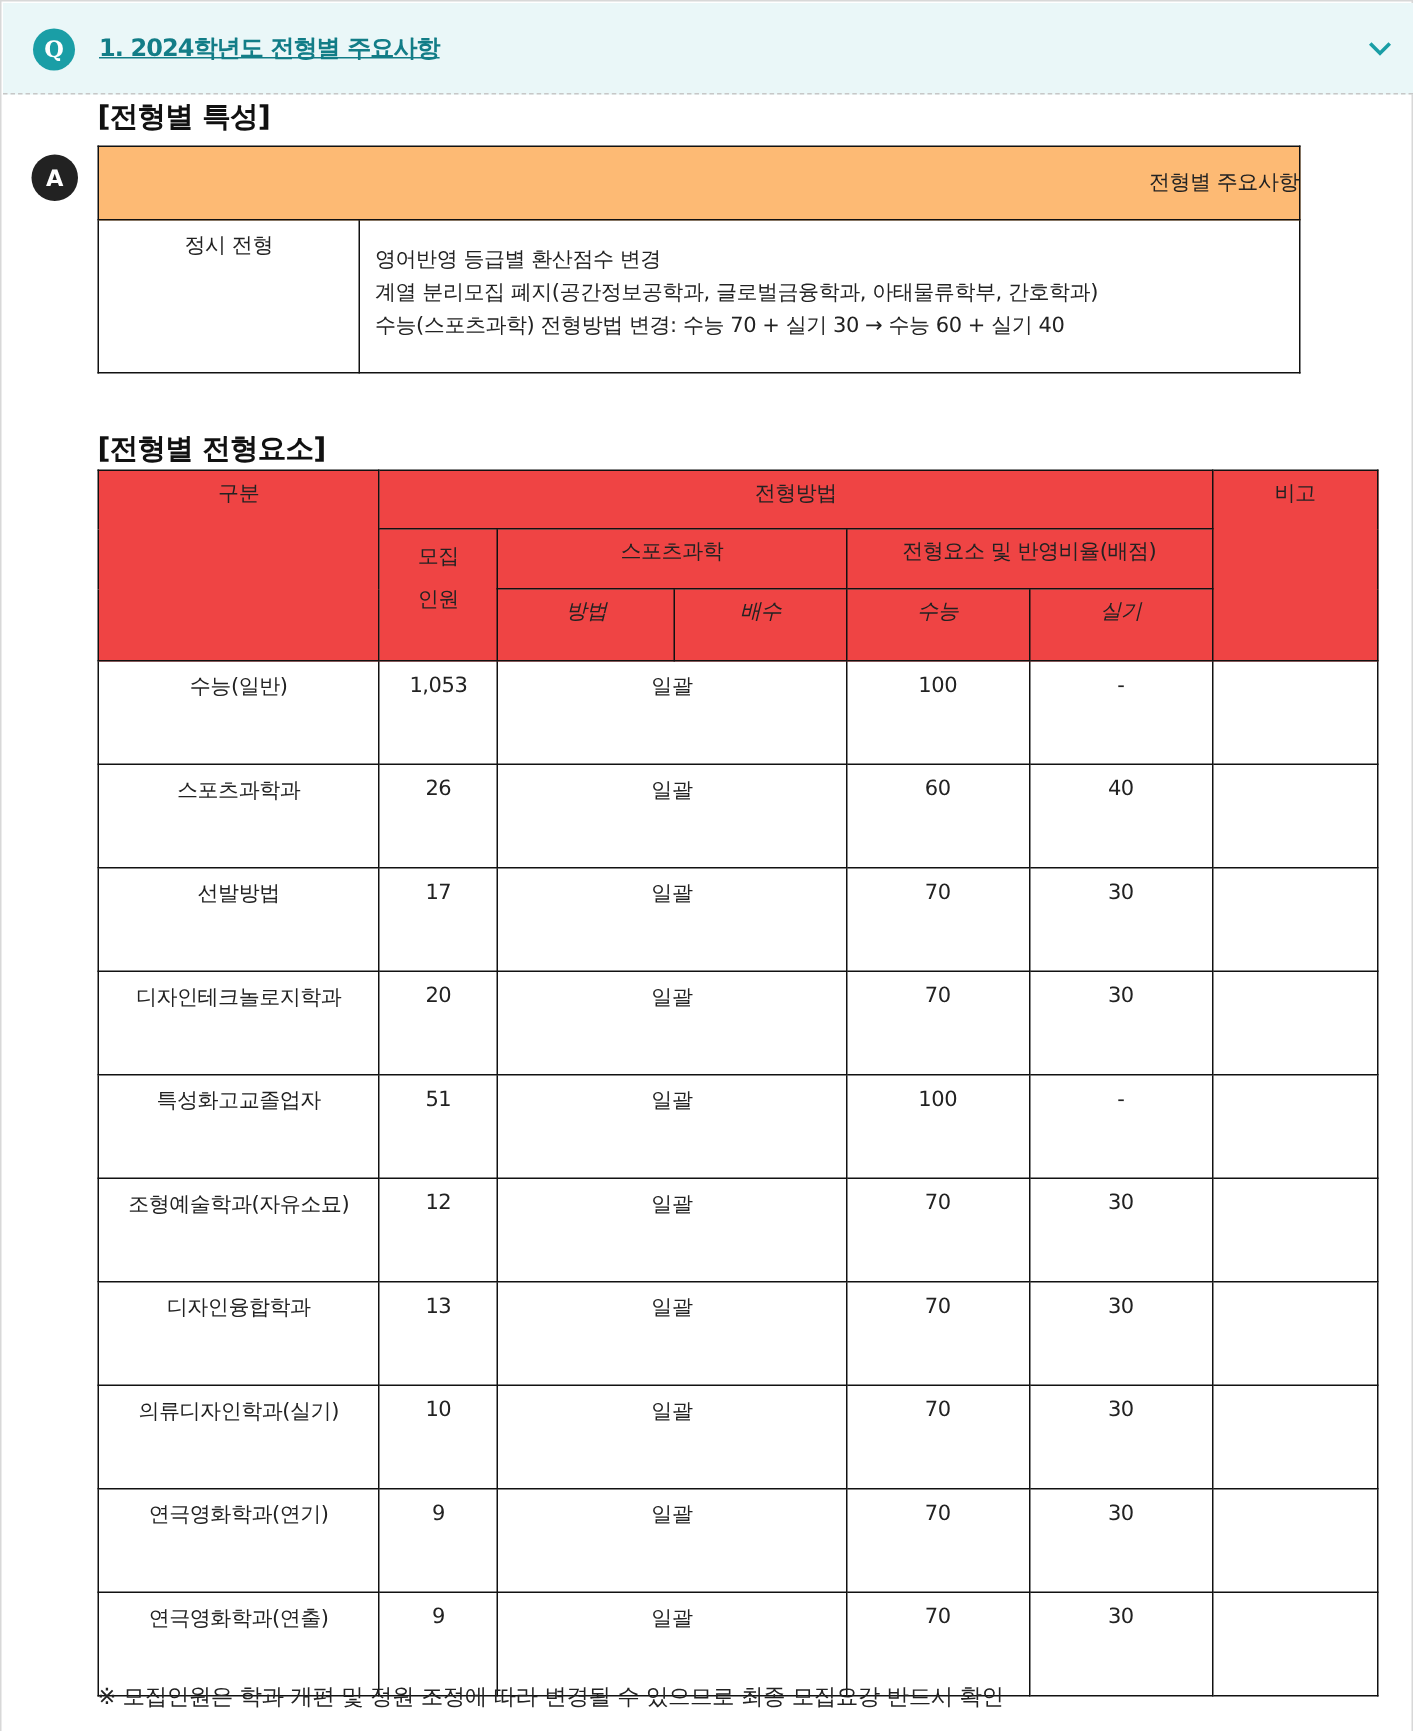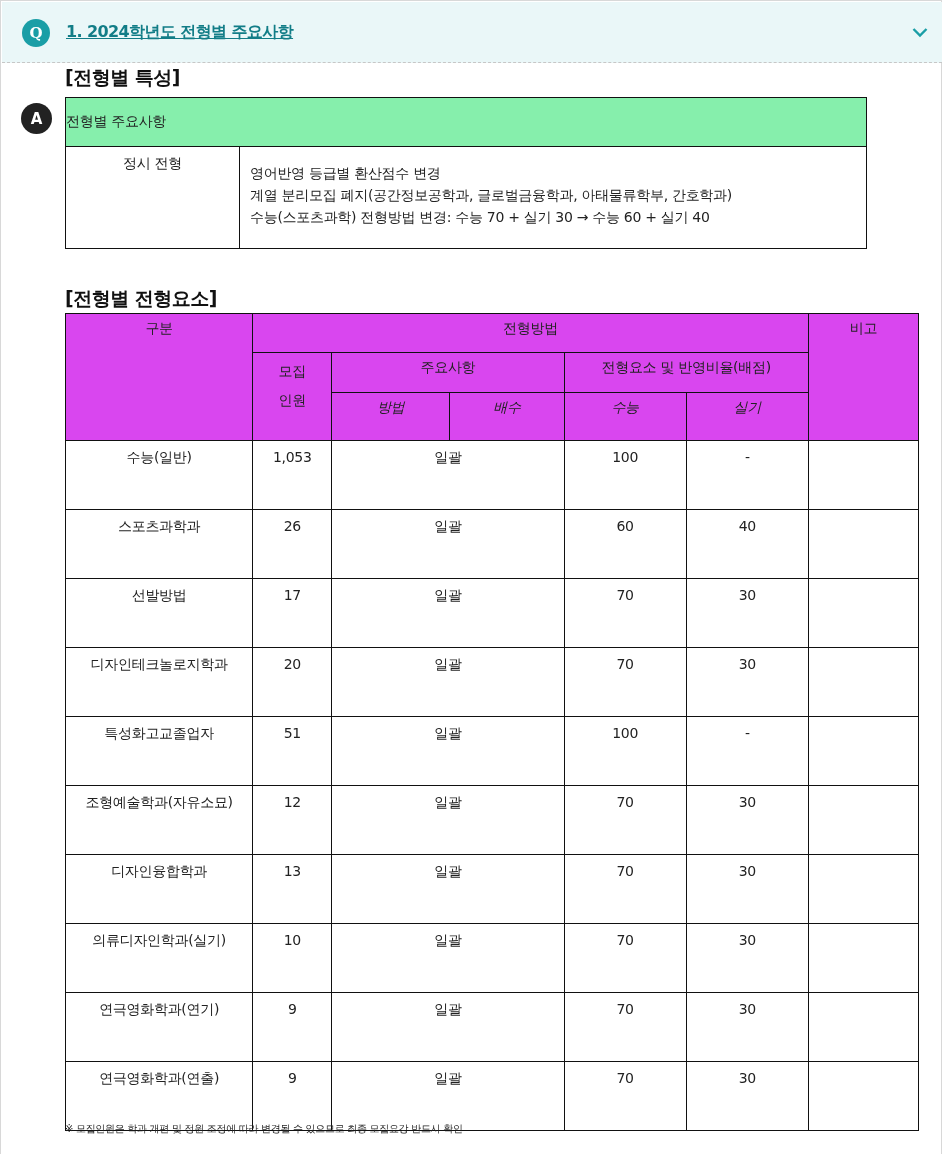--- a/index.html
+++ b/index.html
@@ -35,29 +35,29 @@
       position: absolute; left: 20px; top: 102px; width: 31px; height: 31px; border-radius: 50%;
       background: #222; color: #fff; font-weight: bold; font-size: 15px;
       display: flex; align-items: center; justify-content: center;
     }
     .section-title {
       position: absolute; left: 64px; font-size: 19px; font-weight: bold; color: #111; letter-spacing: -0.5px;
     }
     table { border-collapse: collapse; position: absolute; font-size: 14px; color: #222; letter-spacing: -0.3px; }
     td, th { border: 1px solid #111; padding: 0; font-weight: normal; vertical-align: top; }
     .t1 { left: 64px; top: 96px; width: 802px; }
-    .t1 th { background: #86efac; height: 48px; vertical-align: middle; text-align: left; }
+    .t1 th { background: #fdba74; height: 48px; vertical-align: middle; text-align: right; }
     .t1 td.lbl { width: 174px; text-align: center; padding-top: 8px; height: 102px; box-sizing: border-box; }
     .t1 td.desc { padding: 17px 10px; line-height: 28px; }
     .t1 td.desc div { height: 28px; margin-top: -6px; }
     .t1 td.desc div:first-child { margin-top: -5px; }
     .t2 { left: 64px; top: 312px; width: 854px; }
-    .t2 th { background: #d946ef; text-align: center; vertical-align: top; padding-top: 6px; }
+    .t2 th { background: #ef4444; text-align: center; vertical-align: top; padding-top: 6px; }
     .t2 td { text-align: center; height: 69px; padding-top: 8px; box-sizing: border-box; }
-    .note { position: absolute; left: 64px; top: 1121px; font-size: 10px; color: #222; letter-spacing: -0.3px; }
+    .note { position: absolute; left: 64px; top: 1121px; font-size: 15px; color: #222; letter-spacing: -0.3px; }
   </style>
 </head>
 <body>
 
 <div class="frame">
   <div class="q-header">
     <span class="q-badge">Q</span>
     <span class="q-title">1. 2024학년도 전형별 주요사항</span>
     <svg class="chevron" viewBox="0 0 16 12">
       <polyline points="1.5,3 8,9.5 14.5,3" fill="none" stroke="#1a9ea6" stroke-width="2.4"></polyline>
@@ -100,21 +100,21 @@
         <tr style="height:39px;">
       <th rowspan="3">구분</th>
       <th colspan="5">전형방법</th>
       <th rowspan="3">비고</th>
     </tr>
     <tr style="height:40px;">
       <th rowspan="2" style="line-height:29px;padding-top:4px;">
         <div>모집</div>
         <div>인원</div>
       </th>
-      <th colspan="2">주요사항</th>
+      <th colspan="2">스포츠과학</th>
       <th colspan="2">전형요소 및 반영비율(배점)</th>
     </tr>
     <tr style="height:48px;font-style:italic;">
       <th>방법</th>
       <th>배수</th>
       <th>수능</th>
       <th>실기</th>
     </tr>
     </tbody>
       <tbody id="rows">

